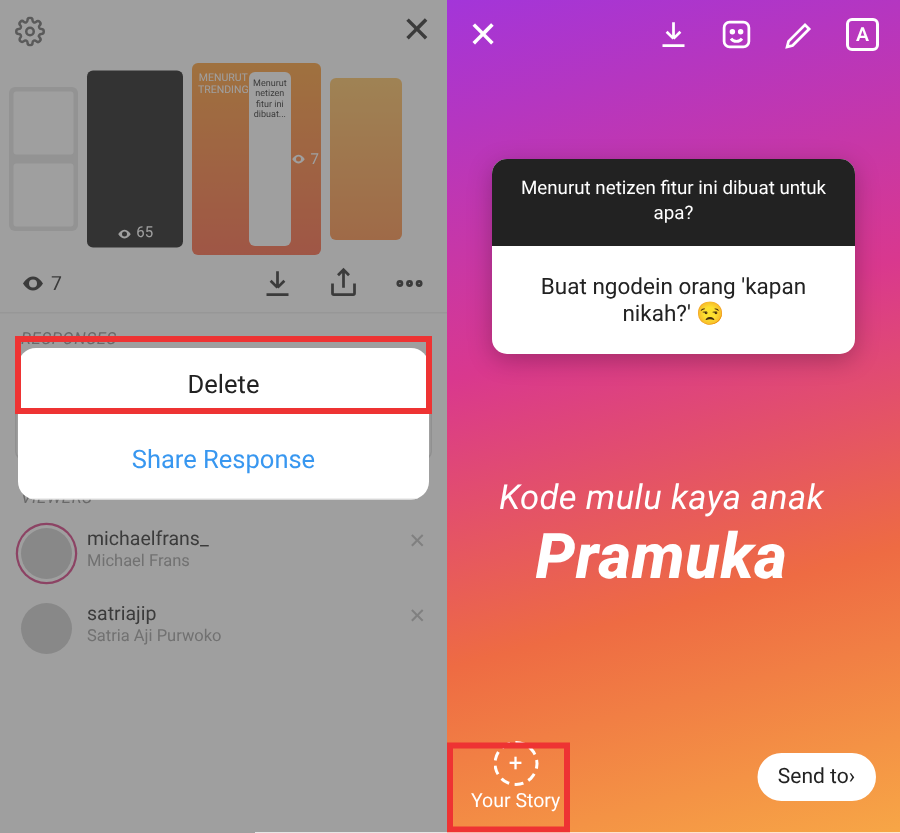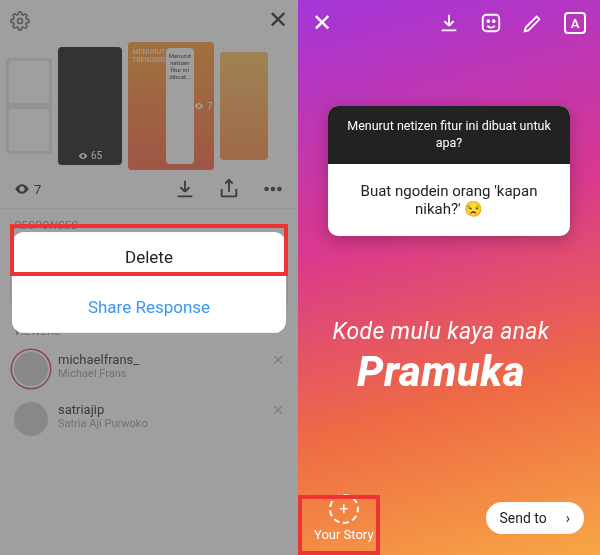--- a/index.html
+++ b/index.html
@@ -63,21 +63,21 @@
 
   .big-text { position:absolute; left:0; right:16px; top:318px; text-align:center; color:#fff; font-weight:400; font-style:italic;}
   .bt1 { font-size:23px; letter-spacing:0.3px;}
   .bt2 { font-size:42px; font-weight:800; font-style:italic; margin-top:2px; letter-spacing:0.5px;}
 
   .r-bottom { position:absolute; left:0; right:0; bottom:0; height:66px; display:flex; align-items:center; padding:0 16px 8px;}
   .your-story { display:flex; flex-direction:column; align-items:center; gap:3px; color:#fff;}
   .ys-circle { width:30px; height:30px; border-radius:50%; border:2px dashed #fff; display:flex; align-items:center; justify-content:center; font-size:16px; line-height:1;}
   .ys-circle::before { content:""; }
   .ys-label { font-size:13px;}
-  .send-btn { margin-left:auto; background:#fff; color:#222; border-radius:20px; padding:8px 14px; font-size:14px; display:flex; align-items:center; gap:19px;}
+  .send-btn { margin-left:auto; background:#fff; color:#222; border-radius:20px; padding:8px 14px; font-size:14px; display:flex; align-items:center; gap:0;}
   .hl2 { left:0px; bottom:0px; width:82px; height:60px;}
 </style>
 </head>
 <body>
 
 <div class="panel left">
   <div class="left-header">
     <svg class="gear" viewBox="0 0 24 24" fill="none" stroke="currentColor" stroke-width="2">
         <circle cx="12" cy="12" r="3"></circle>
         <path d="M19.4 15a1.7 1.7 0 0 0 .34 1.87l.06.06a2 2 0 1 1-2.83 2.83l-.06-.06a1.7 1.7 0 0 0-1.87-.34 1.7 1.7 0 0 0-1 1.56V21a2 2 0 1 1-4 0v-.09a1.7 1.7 0 0 0-1-1.56 1.7 1.7 0 0 0-1.87.34l-.06.06a2 2 0 1 1-2.83-2.83l.06-.06a1.7 1.7 0 0 0 .34-1.87 1.7 1.7 0 0 0-1.56-1H3a2 2 0 1 1 0-4h.09a1.7 1.7 0 0 0 1.56-1 1.7 1.7 0 0 0-.34-1.87l-.06-.06a2 2 0 1 1 2.83-2.83l.06.06c.5.5 1.25.64 1.87.34H9a1.7 1.7 0 0 0 1-1.56V3a2 2 0 1 1 4 0v.09c0 .67.4 1.27 1 1.56.62.3 1.37.16 1.87-.34l.06-.06a2 2 0 1 1 2.83 2.83l-.06.06a1.7 1.7 0 0 0-.34 1.87V9c.29.6.89 1 1.56 1H21a2 2 0 1 1 0 4h-.09a1.7 1.7 0 0 0-1.56 1z"></path>

